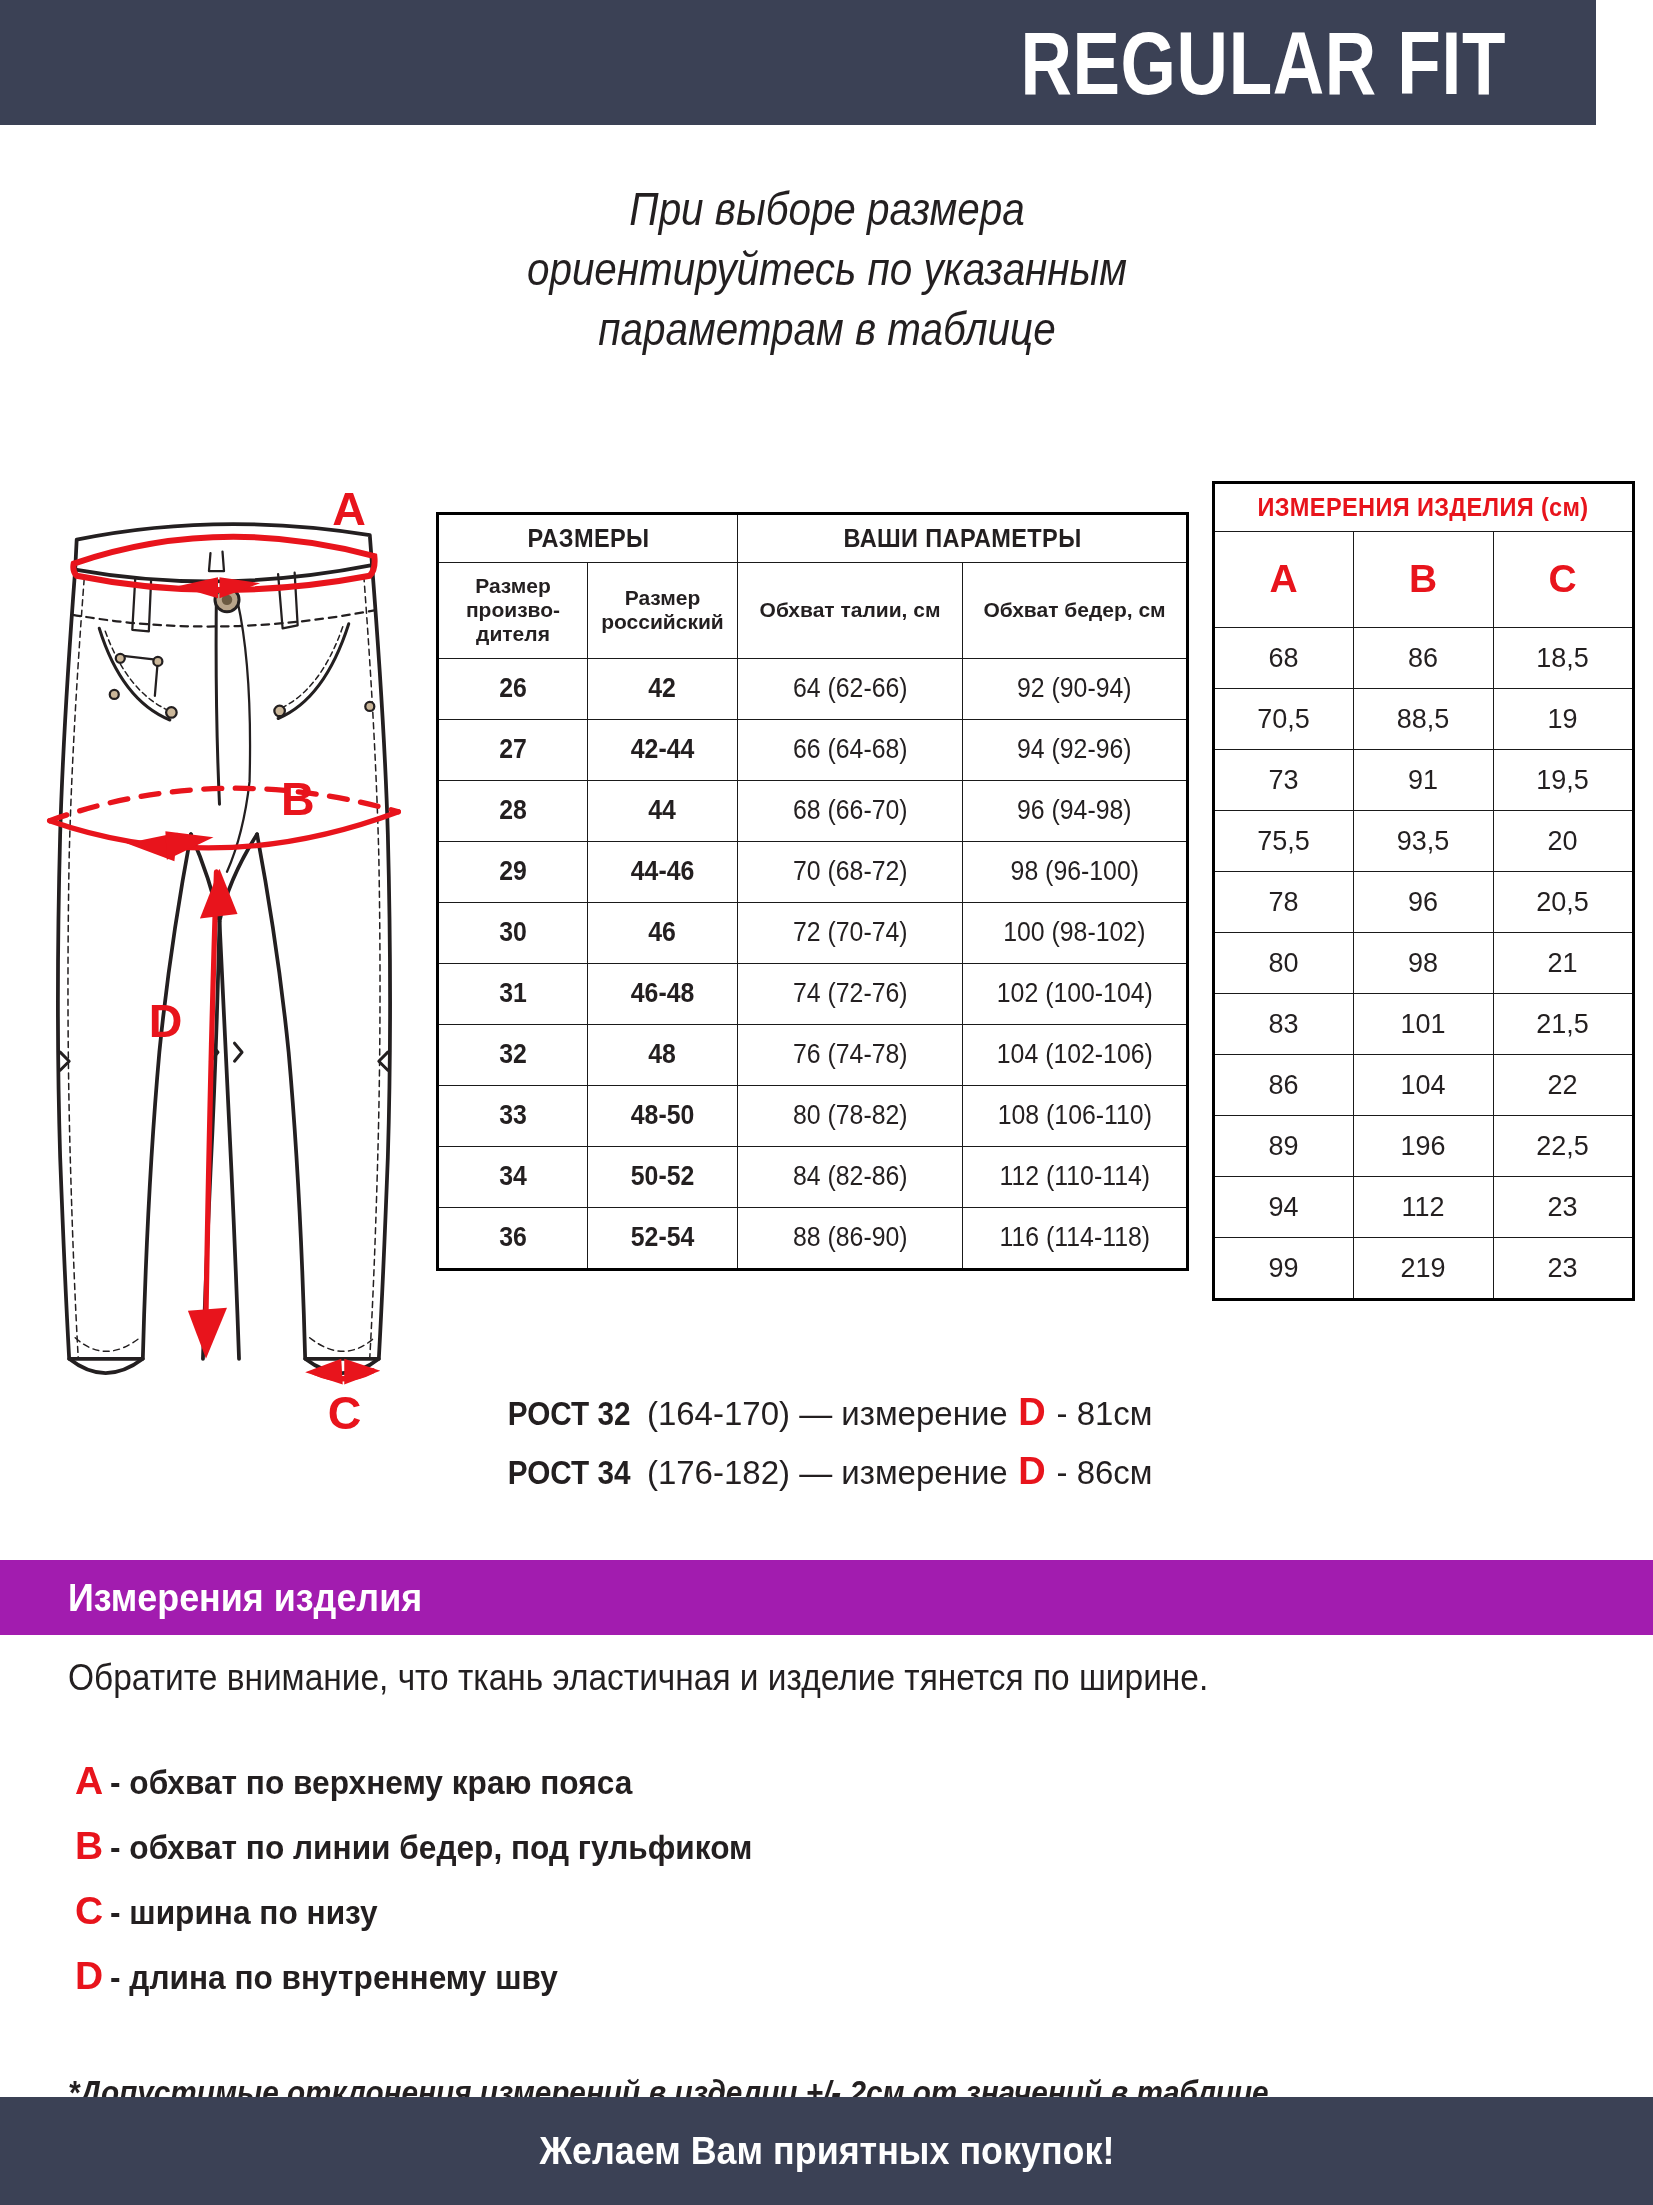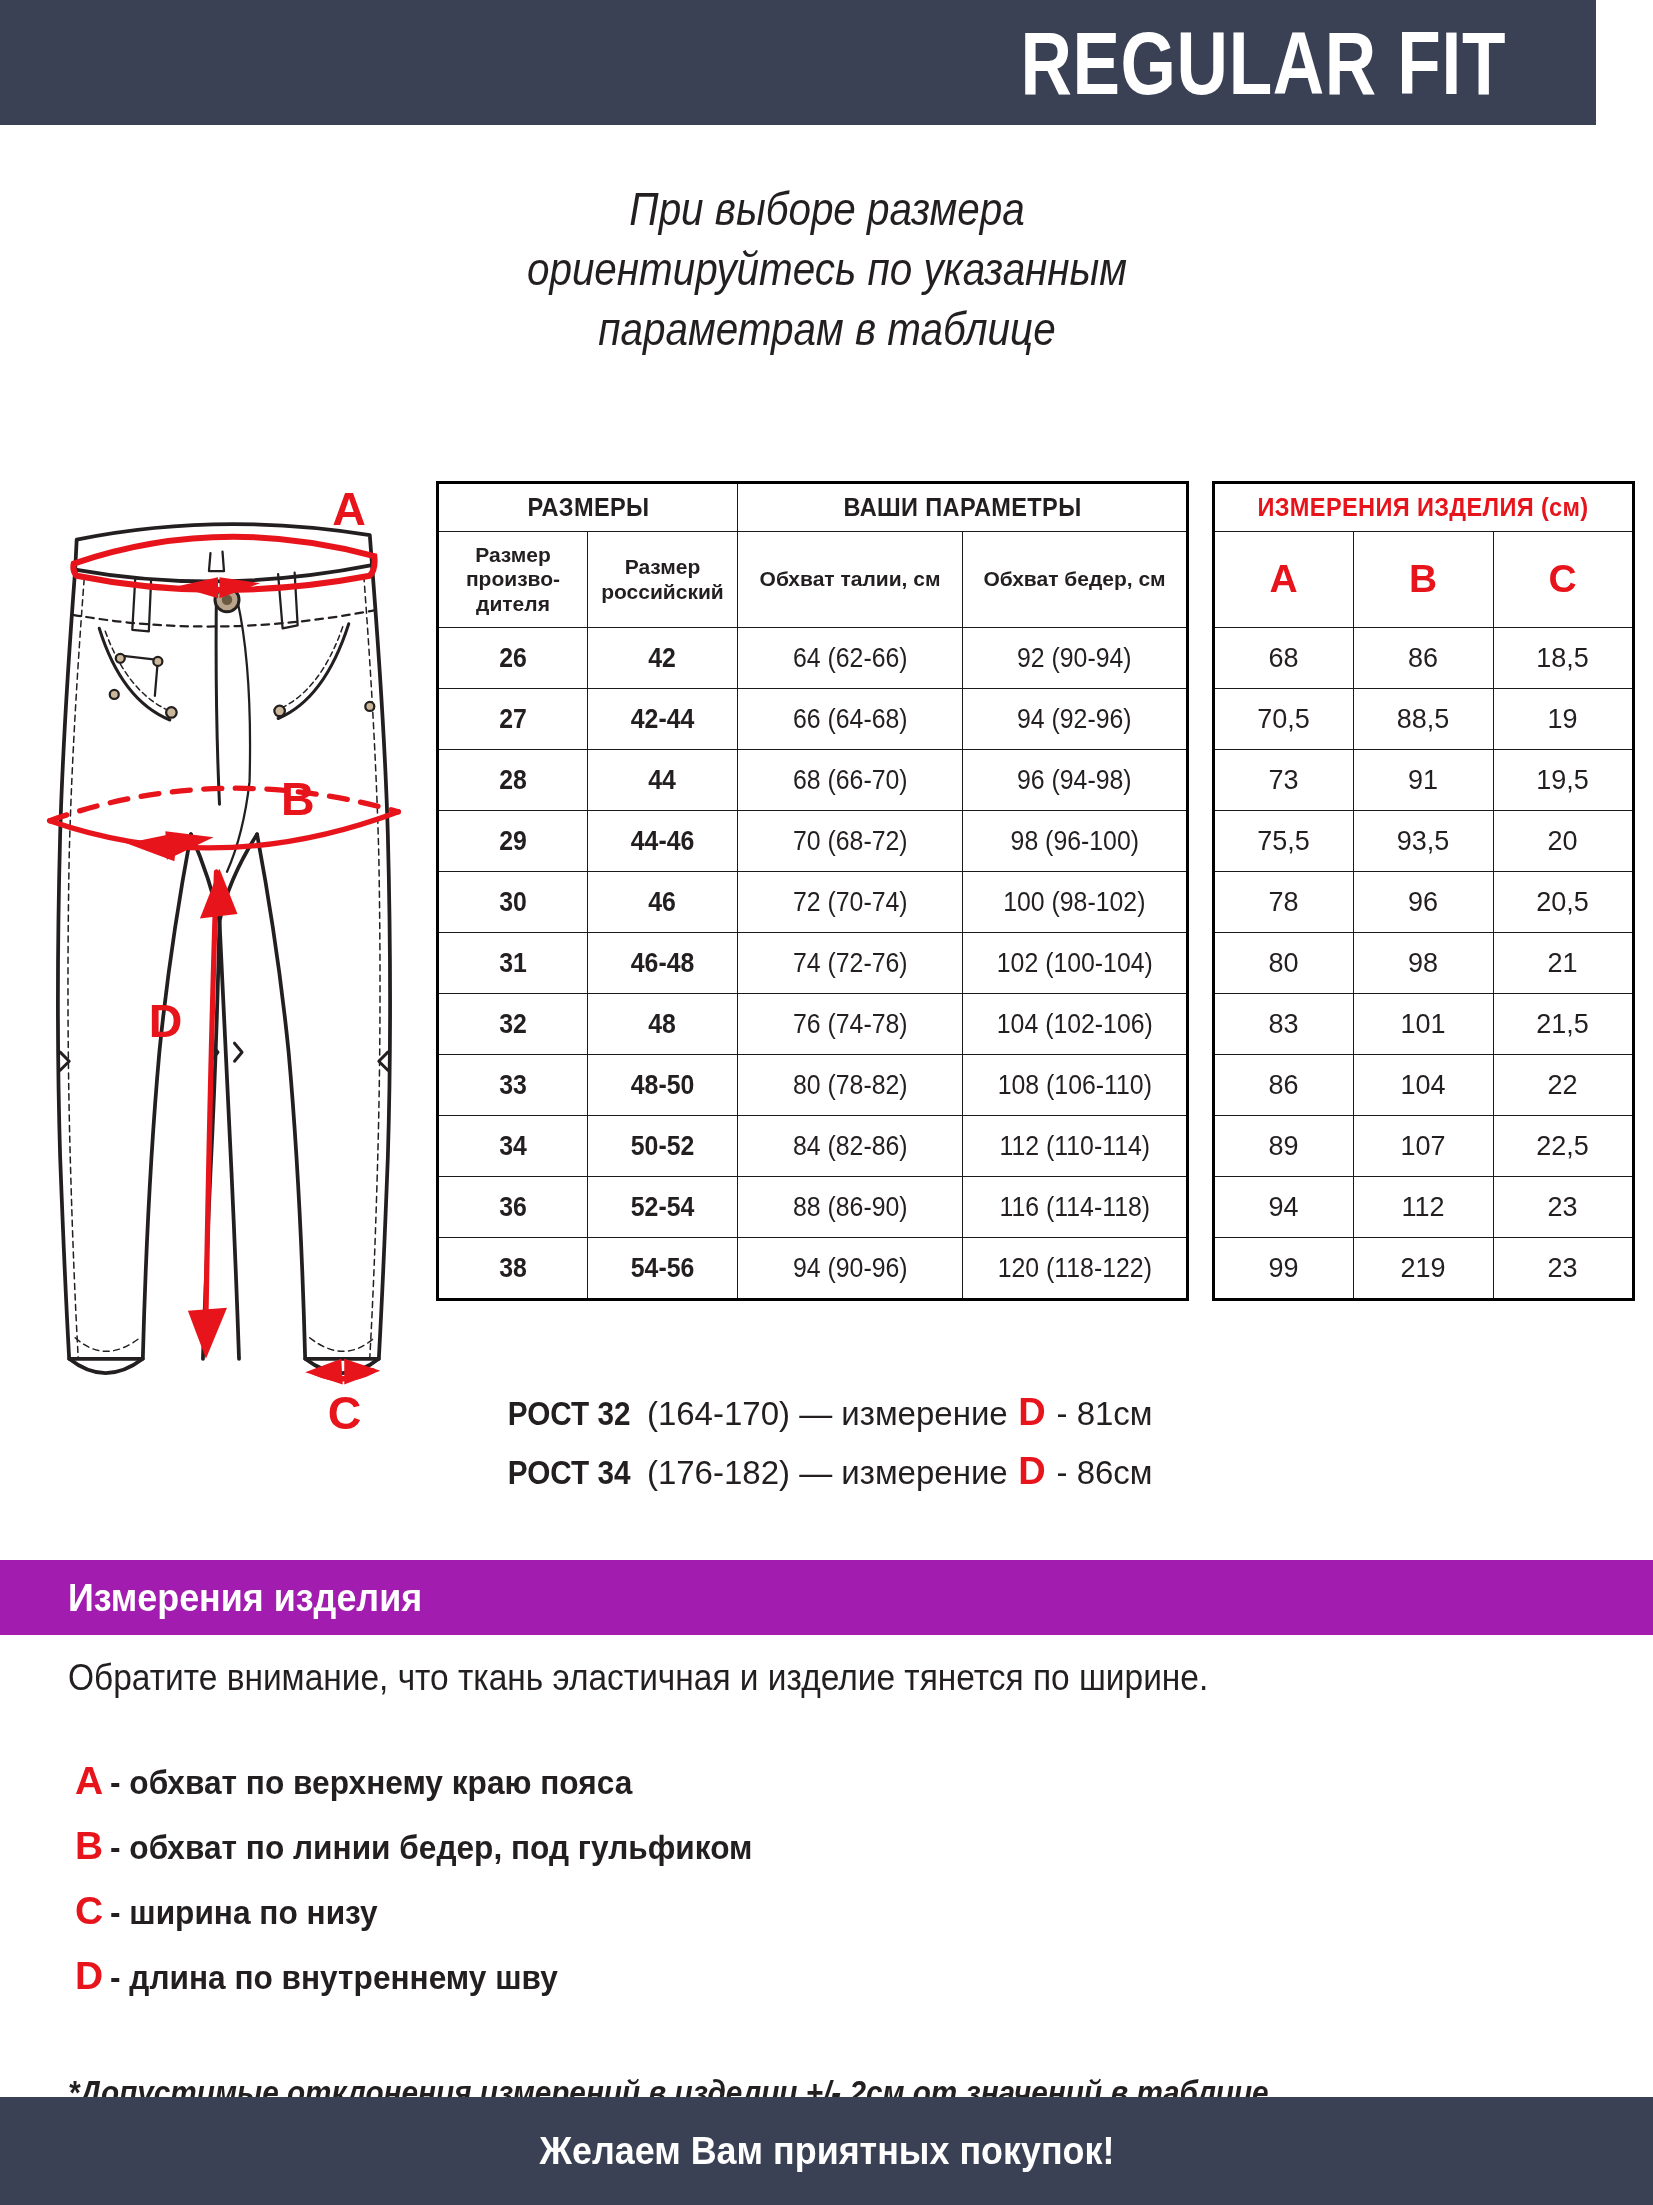--- a/index.html
+++ b/index.html
@@ -451,26 +451,20 @@
           <td class="bold-cell"><span class="cond">50-52</span></td>
           <td><span class="cond">84 (82-86)</span></td>
           <td><span class="cond">112 (110-114)</span></td>
         </tr>
         <tr class="data-row">
           <td class="bold-cell"><span class="cond">36</span></td>
           <td class="bold-cell"><span class="cond">52-54</span></td>
           <td><span class="cond">88 (86-90)</span></td>
           <td><span class="cond">116 (114-118)</span></td>
         </tr>
-        <tr class="data-row">
-          <td class="bold-cell"><span class="cond">38</span></td>
-          <td class="bold-cell"><span class="cond">54-56</span></td>
-          <td><span class="cond">94 (90-96)</span></td>
-          <td><span class="cond">120 (118-122)</span></td>
-        </tr>
       </tbody>
   </table>
 
   <table class="right-table">
     <colgroup>
       <col class="rt-c">
         <col class="rt-c">
         <col class="rt-c">
     </colgroup>
     <thead>
@@ -519,21 +513,21 @@
           <td class="num-plain">101</td>
           <td class="num-plain">21,5</td>
         </tr>
         <tr class="data-row">
           <td class="num-plain">86</td>
           <td class="num-plain">104</td>
           <td class="num-plain">22</td>
         </tr>
         <tr class="data-row">
           <td class="num-plain">89</td>
-          <td class="num-plain">107</td>
+          <td class="num-plain">196</td>
           <td class="num-plain">22,5</td>
         </tr>
         <tr class="data-row">
           <td class="num-plain">94</td>
           <td class="num-plain">112</td>
           <td class="num-plain">23</td>
         </tr>
         <tr class="data-row">
           <td class="num-plain">99</td>
           <td class="num-plain">219</td>

